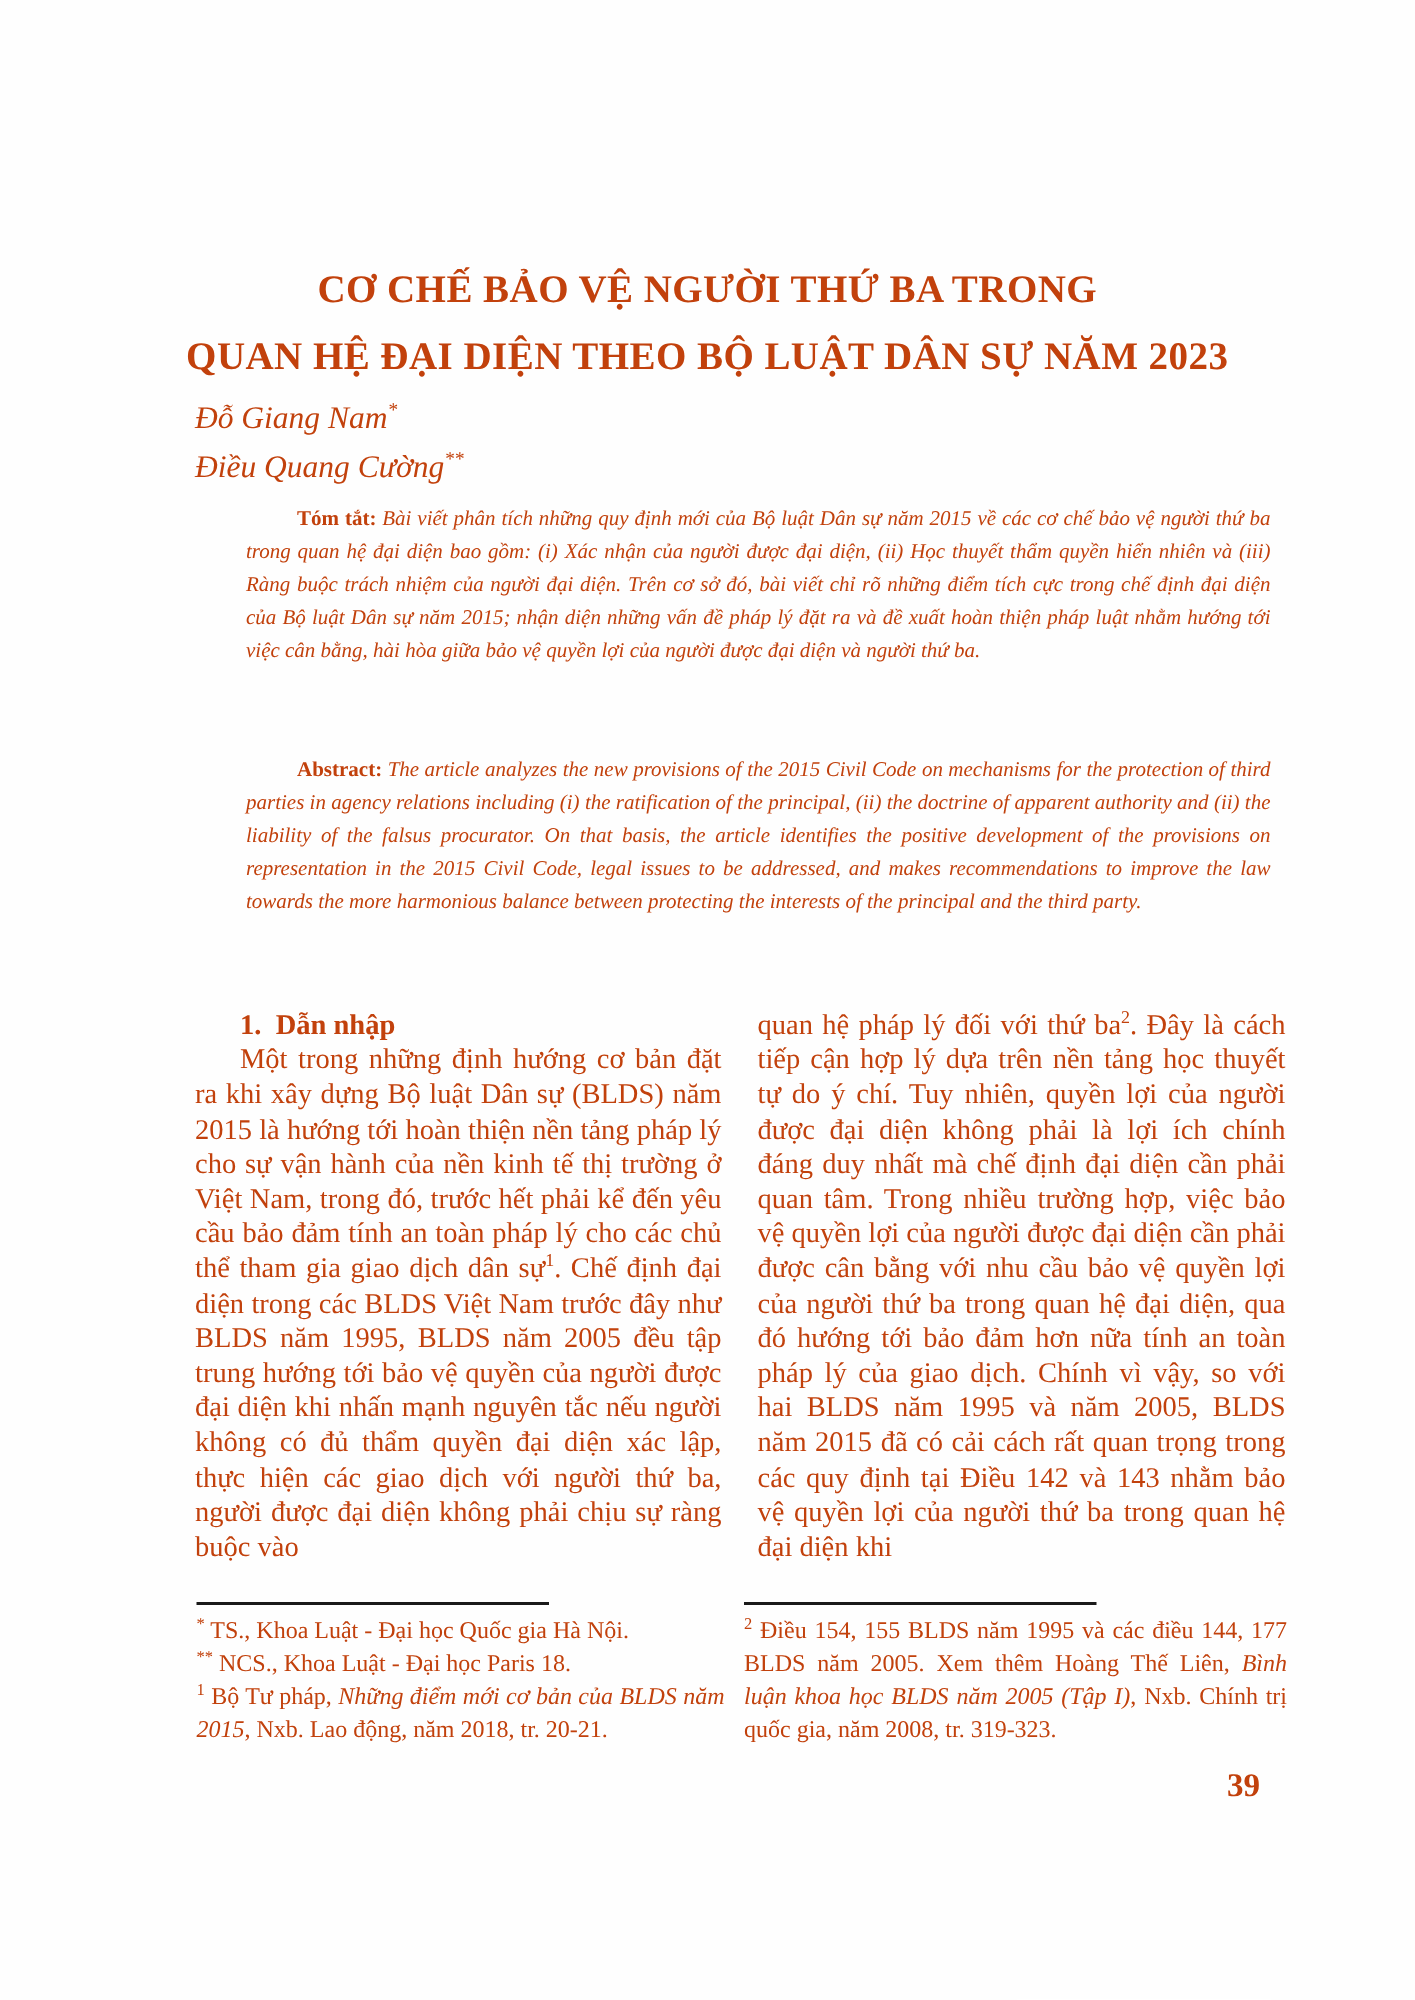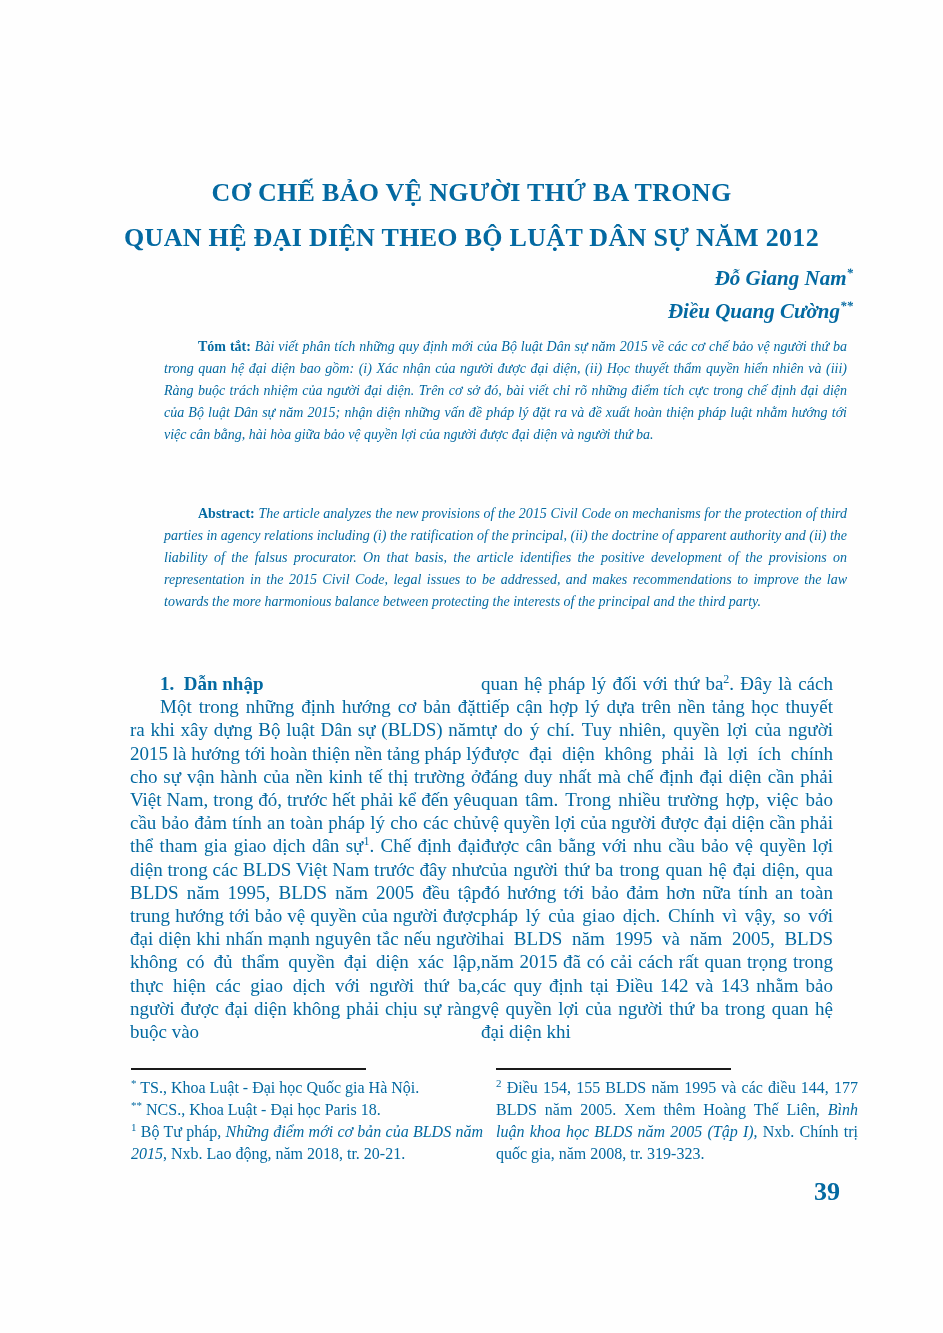--- a/index.html
+++ b/index.html
@@ -2,41 +2,41 @@
 <html><head>
 <meta charset="utf-8">
 <style>
   html, body { margin: 0; padding: 0; background: #ffffff; }
   .page {
     position: relative;
     width: 943px;
     height: 1333px;
     background: #fefefe;
     font-family: "Liberation Serif", serif;
-    color: #0369a1;
+    color: #c2410c;
     overflow: hidden;
   }
   .title-block {
     position: absolute;
     top: 170px;
     left: 70px;
     width: 803px;
     text-align: center;
     font-weight: 700;
     font-size: 26px;
     line-height: 45px;
     letter-spacing: 0.3px;
   }
   .authors-block {
     position: absolute;
     top: 262px;
     left: 130px;
     width: 723px;
-    text-align: right;
-    font-weight: 700;
+    text-align: left;
+    font-weight: 400;
     font-style: italic;
     font-size: 21px;
     line-height: 33px;
   }
   .authors-block sup { font-size: 13px; line-height: 0; }
   .abstract {
     position: absolute;
     left: 164px;
     width: 683px;
     text-align: justify;
@@ -47,20 +47,21 @@
   .abstract p { margin: 0; text-indent: 34px; }
   .abstract .label { font-style: normal; font-weight: 700; }
   .abstract-vi { top: 336px; }
   .abstract-en { top: 503px; }
   .columns {
     position: absolute;
     top: 672px;
     left: 130px;
     width: 727px;
     display: flex;
+    gap: 24px;
     font-size: 19px;
     line-height: 23.2px;
     text-align: justify;
   }
   .col-left  { width: 351px; }
   .col-right { width: 352px; }
   .section-heading {
     font-weight: 700;
     text-indent: 30px;
     white-space: pre-wrap;
@@ -87,31 +88,31 @@
   .footnotes p { margin: 0; }
   .footnotes sup { font-size: 11px; line-height: 0; }
   .footnotes .fn-italic { font-style: italic; }
   .page-number {
     position: absolute;
     top: 1177px;
     left: 130px;
     width: 710px;
     text-align: right;
     font-weight: 700;
-    font-size: 26px;
+    font-size: 22px;
   }
 </style>
 </head>
 <body>
 
 <div class="page">
 
   <div class="title-block">
     <div>CƠ CHẾ BẢO VỆ NGƯỜI THỨ BA TRONG</div>
-    <div>QUAN HỆ ĐẠI DIỆN THEO BỘ LUẬT DÂN SỰ NĂM 2012</div>
+    <div>QUAN HỆ ĐẠI DIỆN THEO BỘ LUẬT DÂN SỰ NĂM 2023</div>
   </div>
 
   <div class="authors-block">
     <div><span>Đỗ Giang Nam</span><sup>*</sup></div>
     <div><span>Điều Quang Cường</span><sup>**</sup></div>
   </div>
 
   <div class="abstract abstract-vi">
     <p><span class="label">Tóm tắt:</span><span> Bài viết phân tích những quy định mới của Bộ luật Dân sự năm 2015 về các cơ chế bảo vệ người thứ ba trong quan hệ đại diện bao gồm: (i) Xác nhận của người được đại diện, (ii) Học thuyết thẩm quyền hiển nhiên và (iii) Ràng buộc trách nhiệm của người đại diện. Trên cơ sở đó, bài viết chỉ rõ những điểm tích cực trong chế định đại diện của Bộ luật Dân sự năm 2015; nhận diện những vấn đề pháp lý đặt ra và đề xuất hoàn thiện pháp luật nhằm hướng tới việc cân bằng, hài hòa giữa bảo vệ quyền lợi của người được đại diện và người thứ ba.</span></p>
   </div>

